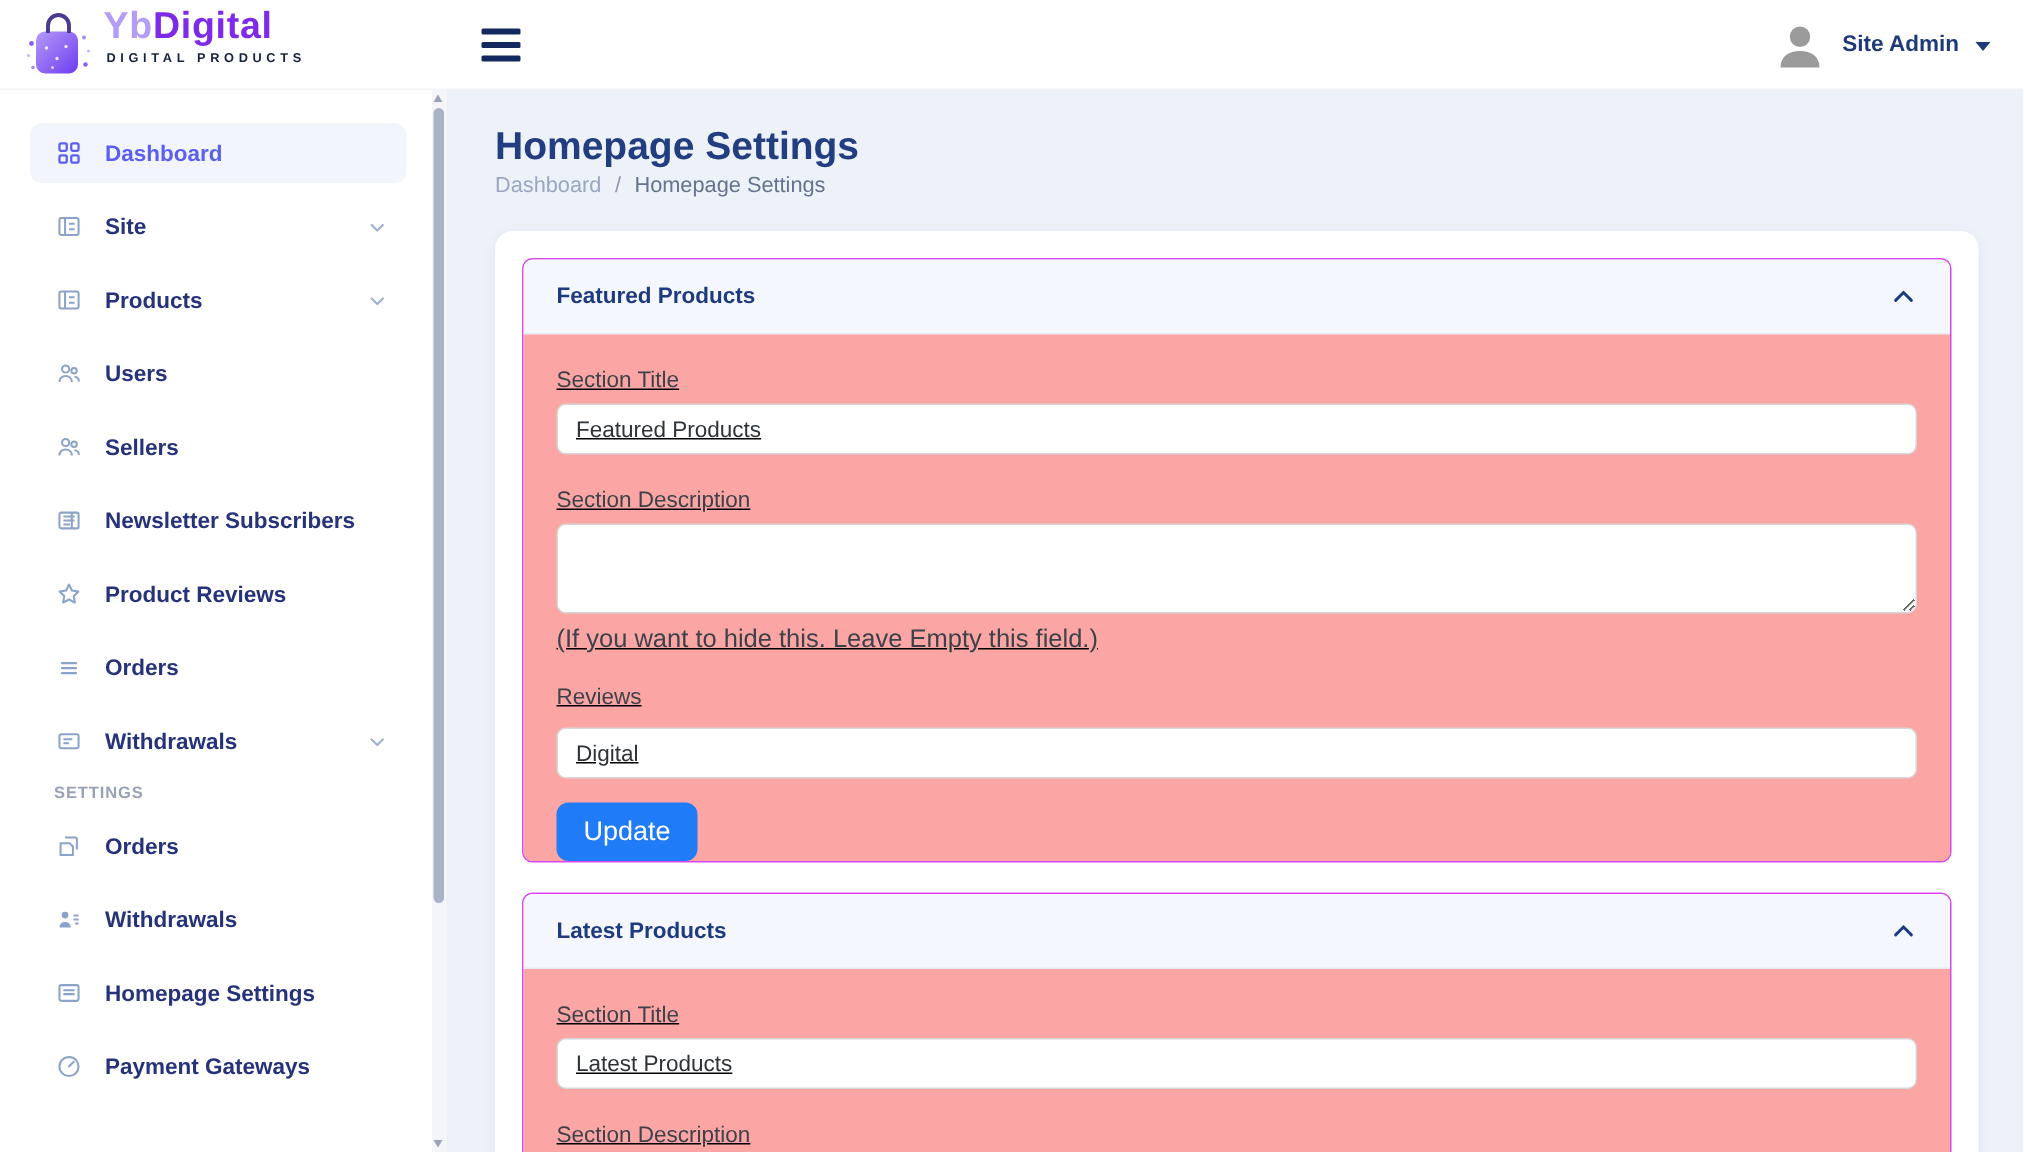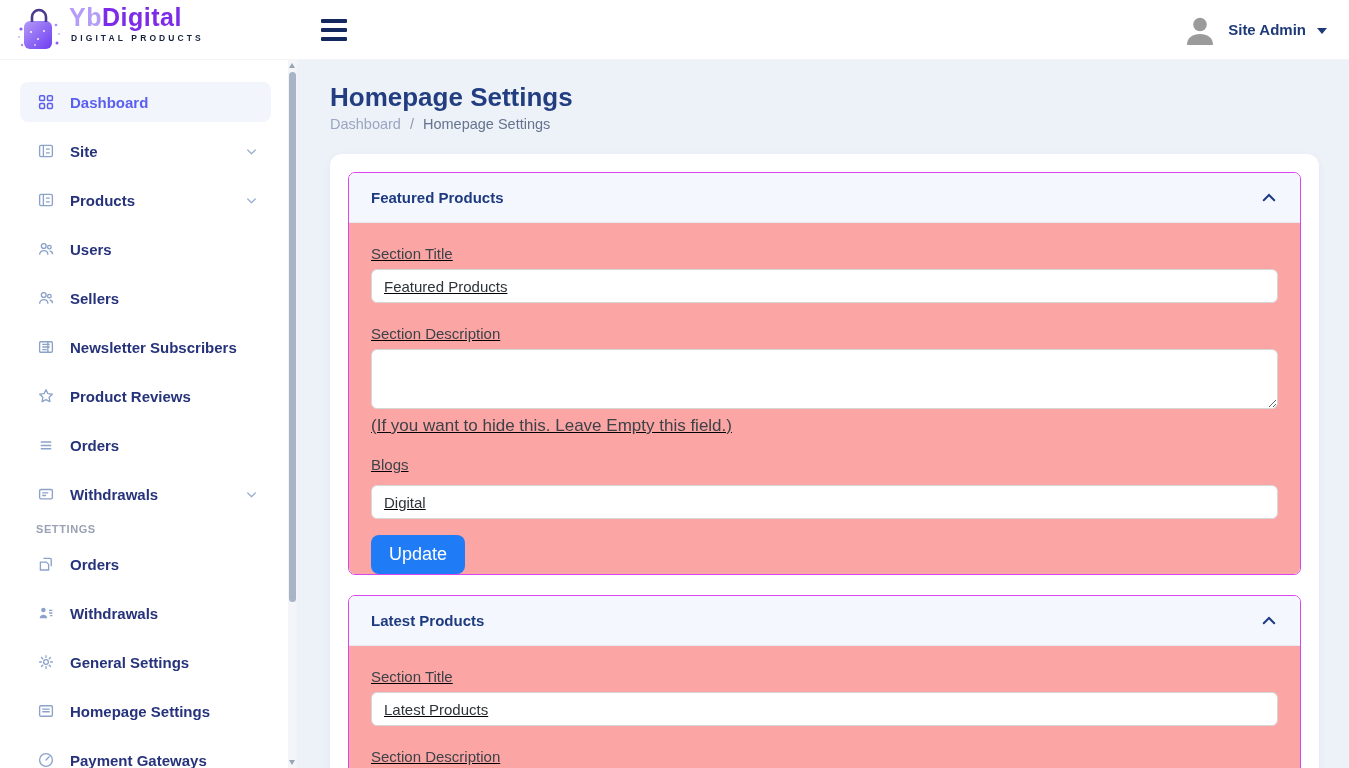--- a/index.html
+++ b/index.html
@@ -251,29 +251,20 @@
       <span class="nav-icon">
         <svg width="18" height="18" viewBox="0 0 24 24" fill="none" stroke="currentColor" stroke-width="1.8">
             <circle cx="8.5" cy="8" r="3" fill="currentColor" stroke="none"></circle>
             <path d="M3.5 19c0-3 2.2-4.8 5-4.8s5 1.8 5 4.8z" fill="currentColor" stroke="none"></path>
             <path d="M16 8.5h4.5M16 12h4.5M17.5 15.5h3"></path>
           </svg>
       </span>
       <span class="nav-label">Withdrawals</span>
     </div>
 
-    <div class="nav-item">
-      <span class="nav-icon">
-        <svg width="18" height="18" viewBox="0 0 24 24" fill="none" stroke="currentColor" stroke-width="1.7" stroke-linecap="round">
-            <circle cx="12" cy="12" r="3.2"></circle>
-            <path d="M12 3.5v2.4M12 18.1v2.4M3.5 12h2.4M18.1 12h2.4M6 6l1.7 1.7M16.3 16.3L18 18M18 6l-1.7 1.7M7.7 16.3L6 18"></path>
-          </svg>
-      </span>
-      <span class="nav-label">General Settings</span>
-    </div>
 
     <div class="nav-item">
       <span class="nav-icon">
         <svg width="18" height="18" viewBox="0 0 24 24" fill="none" stroke="currentColor" stroke-width="1.8">
             <rect x="3.5" y="5" width="17" height="14" rx="1.8"></rect>
             <path d="M7 9.5h10M7 13h10"></path>
           </svg>
       </span>
       <span class="nav-label">Homepage Settings</span>
     </div>
@@ -313,21 +304,21 @@
                 <path d="M5 15l7-7 7 7"></path>
               </svg>
           </span>
         </div>
         <div class="panel-body">
           <div class="form-label">Section Title</div>
           <input class="text-input mb22" type="text" value="Featured Products" style="">
           <div class="form-label">Section Description</div>
           <textarea class="textarea" style=""></textarea>
           <div class="hint">(If you want to hide this. Leave Empty this field.)</div>
-          <div class="form-label" style="margin-bottom:12px;">Blogs</div>
+          <div class="form-label" style="margin-bottom:12px;">Reviews</div>
           <div class="select-field">Digital</div>
           <button class="btn-update">Update</button>
         </div>
       </section>
 
       <section class="panel">
         <div class="panel-header">
           <span class="panel-title">Latest Products</span>
           <span style="display:flex;">
             <svg width="18" height="18" viewBox="0 0 24 24" fill="none" stroke="#1e3b80" stroke-width="2.6" stroke-linecap="round">

